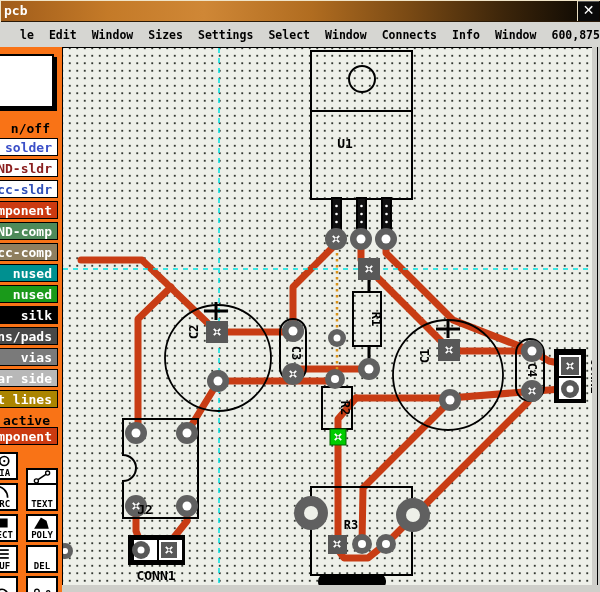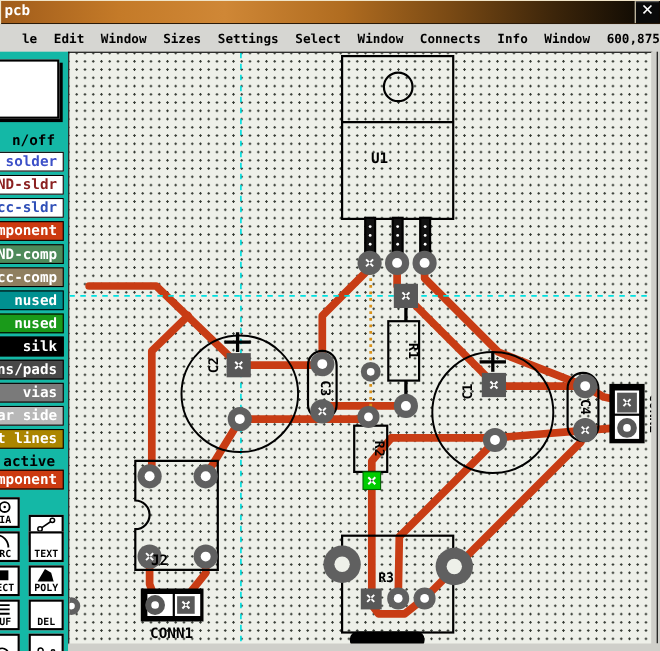--- a/index.html
+++ b/index.html
@@ -26,21 +26,21 @@
   
   .menubar {
     position:absolute; left:0; top:22px; width:600px; height:25px;
     background:#d6d6d2; display:flex; gap:8px; align-items:center;
     padding-left:20px; box-sizing:border-box;
     font:bold 11.5px "DejaVu Sans Mono",monospace; color:#000; white-space:nowrap;justify-content:space-between;
   }
   
   .sidebar {
     position:absolute; left:0; top:47px; width:62px; height:545px;
-    background:#14b8a6; overflow:hidden;
+    background:#f97316; overflow:hidden;
   }
   .preview {
     position:absolute; left:-8px; top:7px; width:58px; height:50px;
     background:#fff; border:2px solid #000; box-shadow:3px 3px 0 #000;
   }
   .side-label {
     position:absolute; left:-12px; width:70px; text-align:right; padding-right:8px;
     box-sizing:border-box; font:bold 13px "DejaVu Sans Mono",monospace; color:#000;
   }
   .layer-btn {

